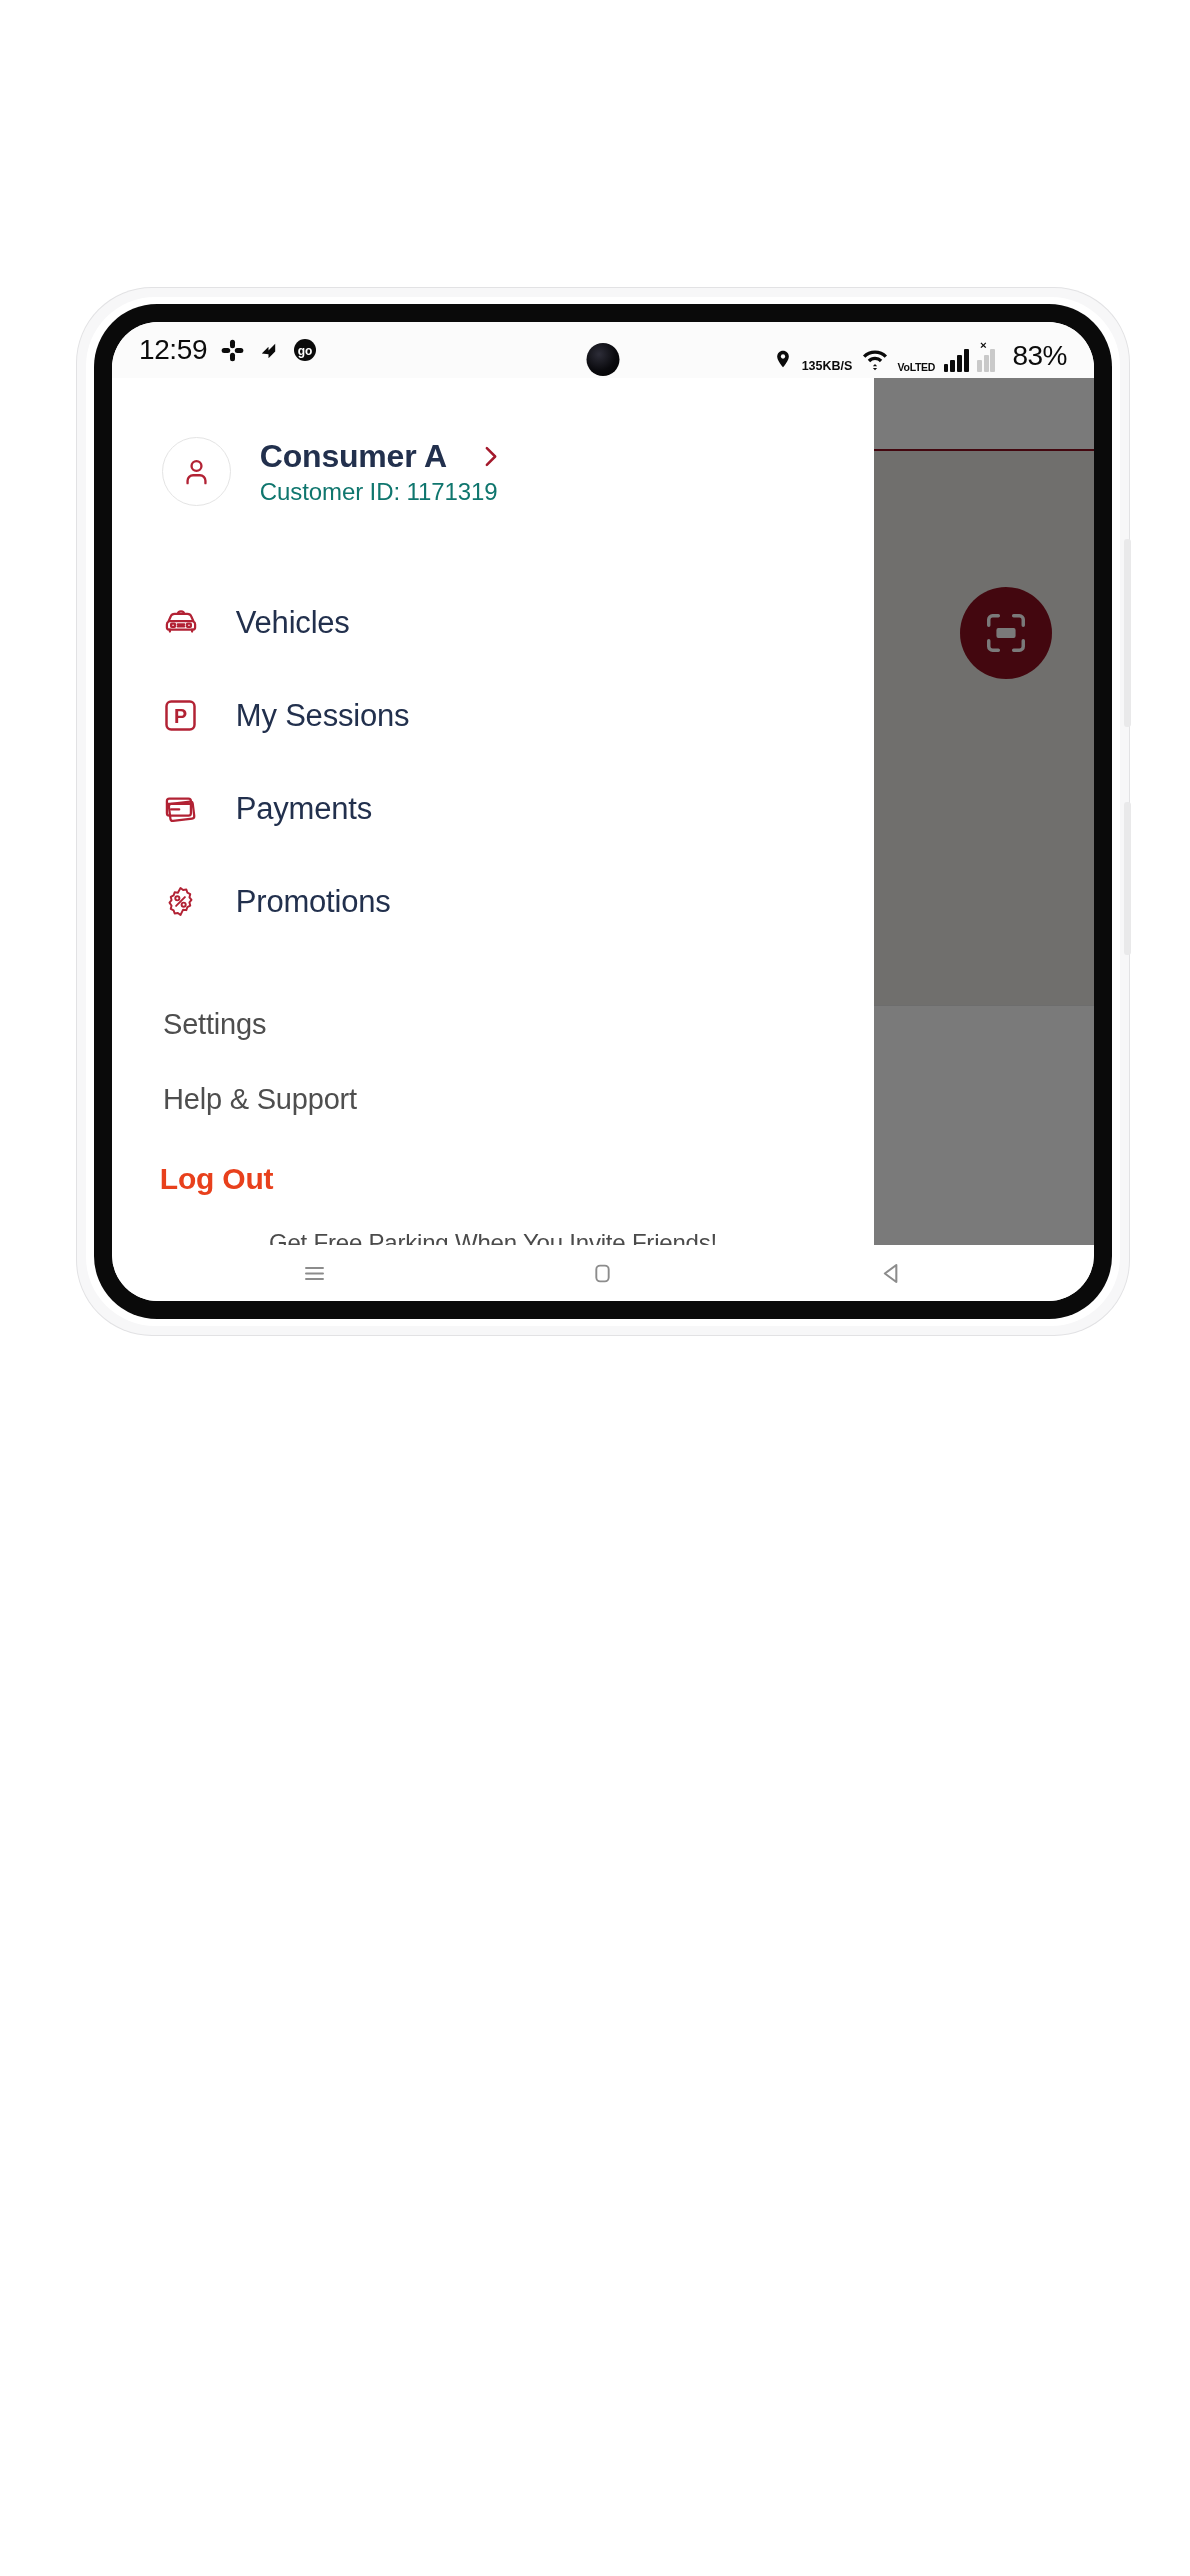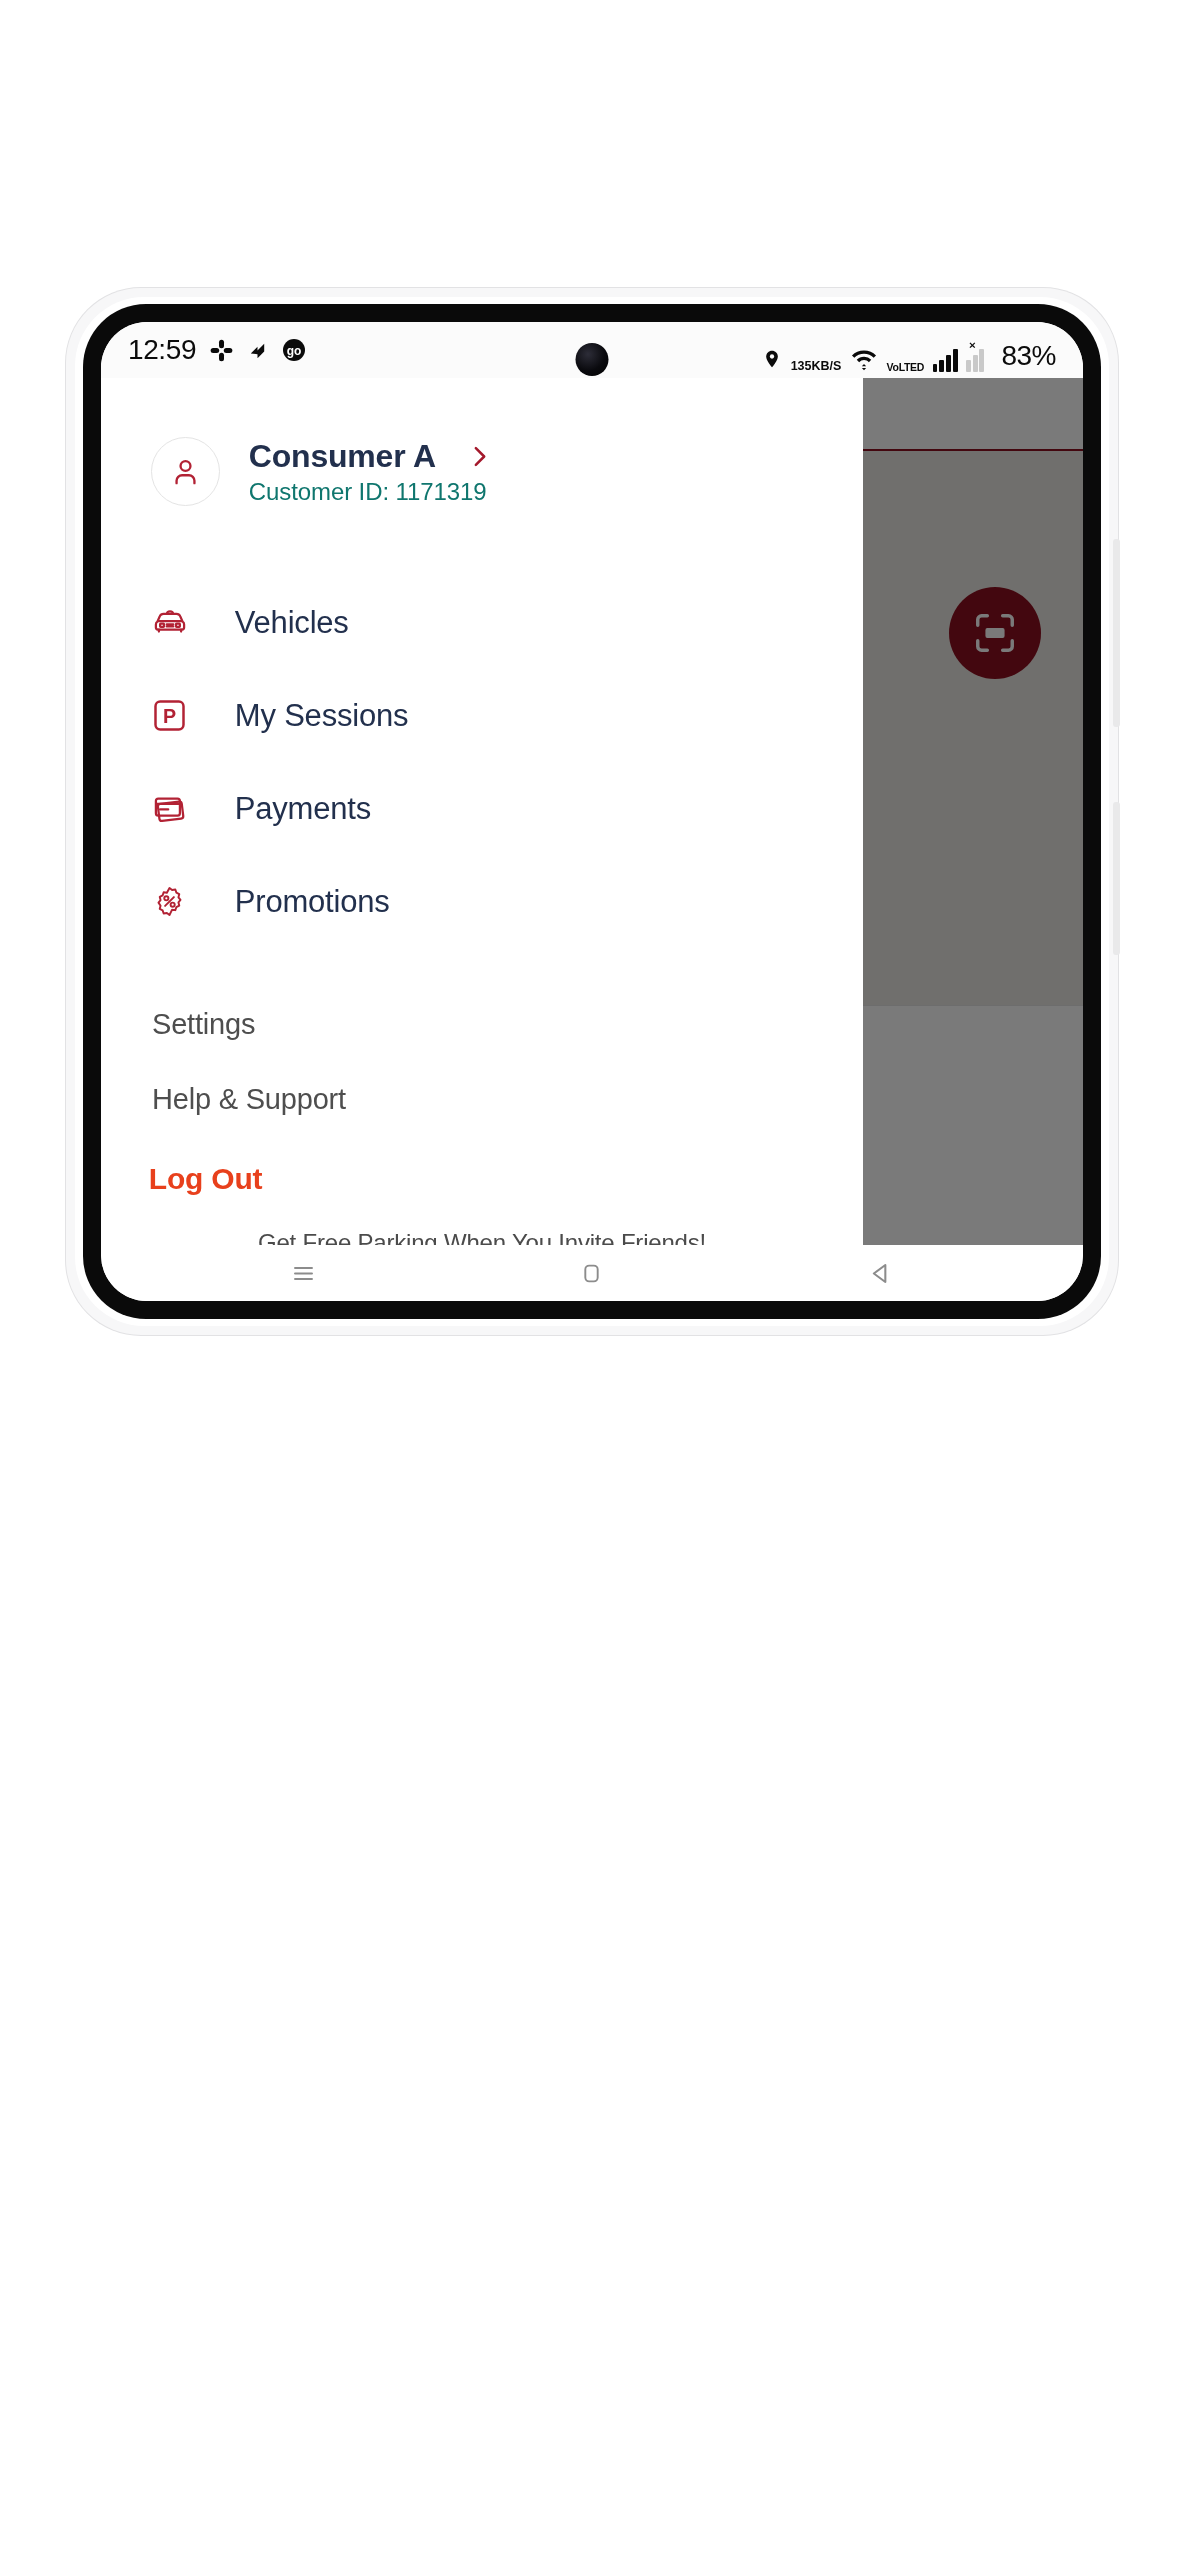--- a/index.html
+++ b/index.html
@@ -6,21 +6,21 @@
   html, body {
     width: 1190px; height: 2576px;
     background: #ffffff;
     font-family: "Liberation Sans", sans-serif;
     overflow: hidden;
   }
 
   
   #phone-shell {
     position: absolute;
-    left: 66px; top: 288px;
+    left: 77px; top: 288px;
     width: 1052px; height: 1047px;
   }
   .phone-outer {
     position: absolute;
     left: 0; top: 0; right: 0; bottom: 0;
     background: #f7f7f8;
     border-radius: 75px;
     box-shadow: 0 0 0 1px #e2e2e4;
   }
   .phone-band {
@@ -182,21 +182,21 @@
 
   .divider { height: 1px; background: #ececec; }
   #div-1 { margin-top: 53px; }
   #div-2 { margin-top: 27px; }
   #div-3 { margin-top: 25px; }
   #div-4 { margin-top: auto; }
 
   
   #nav-primary { padding-top: 17px; }
   .nav-row {
-    display: flex; align-items: center; gap: 46px;
+    display: flex; align-items: center; gap: 36px;
     height: 93px; margin-left: 5.8px; text-align: center;
   }
   .nav-ico { width: 38px; display: flex; justify-content: center; flex: 0 0 auto; }
   .nav-lbl {
     font-size: 31px; color: #22304d; font-weight: 500; letter-spacing: -0.2px;
   }
 
   
   #nav-secondary { padding-top: 11.5px; }
   .srow { height: 75px; display: flex; align-items: center; margin-left: 7px; }

